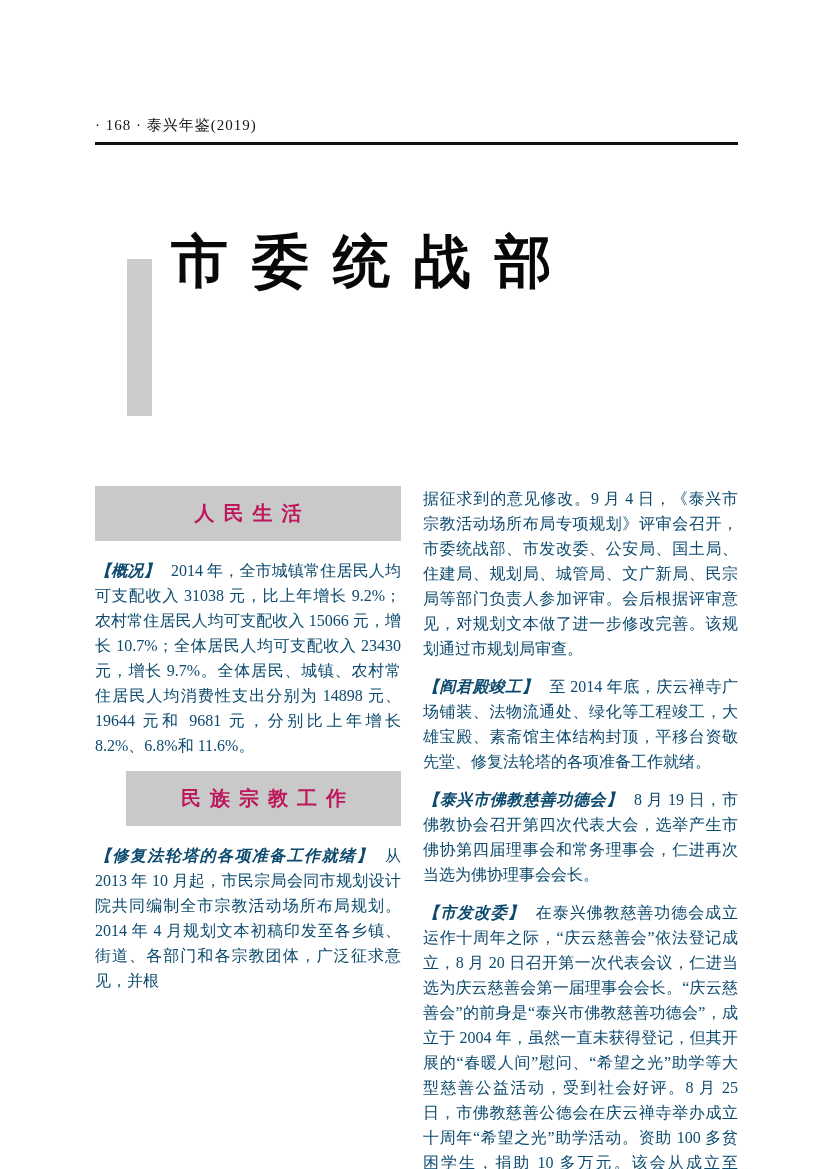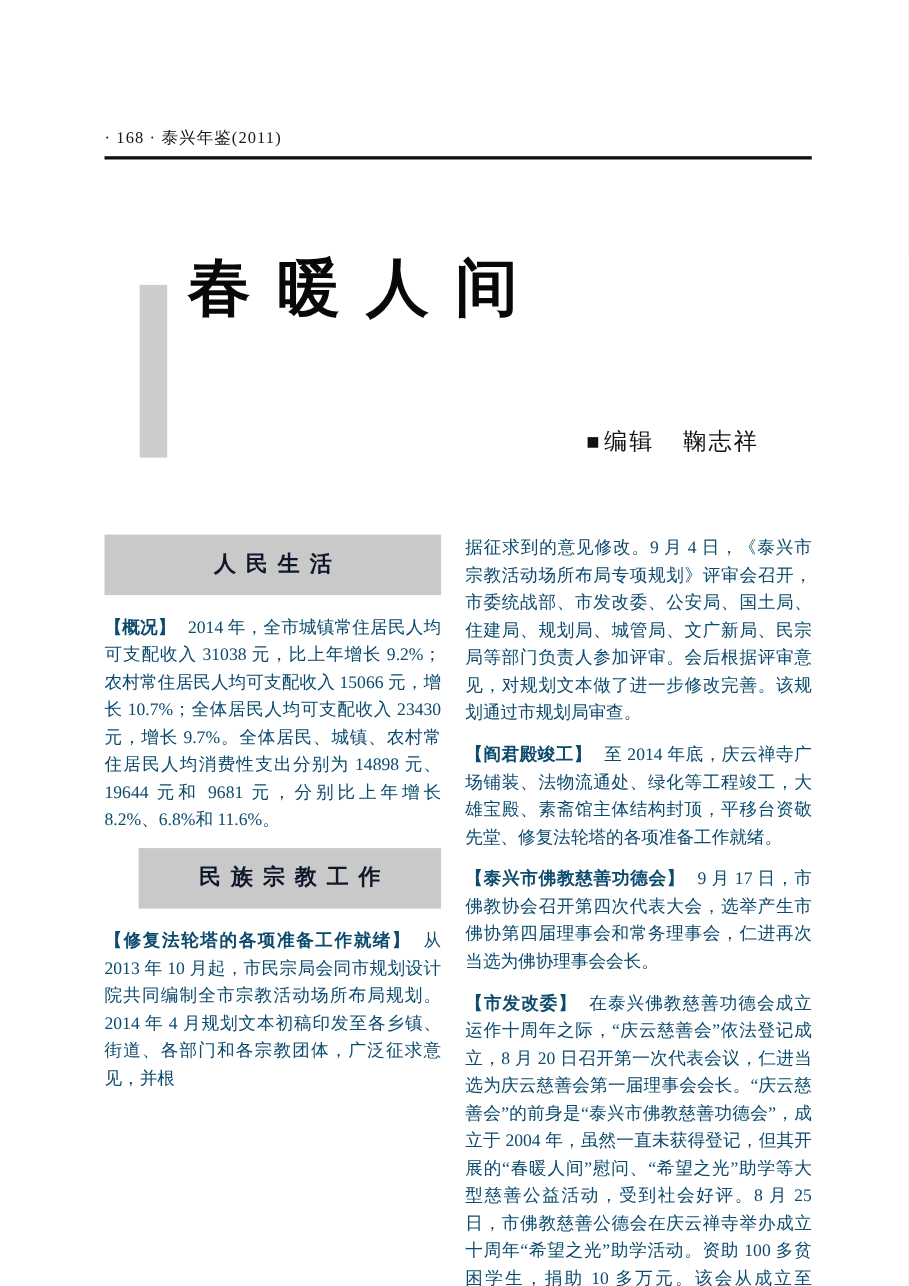--- a/index.html
+++ b/index.html
@@ -47,54 +47,52 @@
   }
   .col{flex:0 0 306px;width:306px;}
   .col.right{flex:1;}
   .section-heading{
     background:#c9c9c9;
     height:55px;line-height:55px;
     text-align:center;
     font-size:20px;font-weight:bold;
     letter-spacing:0.45em;text-indent:0.45em;
     font-family:"Liberation Sans","DejaVu Sans",sans-serif;
-    color:#0f172a;
+    color:#be185d;
     margin:0 0 17px 0;
   }
   .section-heading.second{margin-top:5px;margin-left:31px;}
   .para{
     margin:0 0 13px 0;
     font-size:16px;line-height:25px;
     text-align:justify;
     color:#0c4a6e;
   }
   .para:last-child{margin-bottom:0;}
   .para-label{
     font-weight:bold;
     font-family:"Liberation Sans","DejaVu Sans",sans-serif;
     margin-right:0.7em;
+    font-style:italic;
   }
 </style>
 </head>
 <body>
 
 <div class="page">
 
   <div class="running-header">
     <span>·  168  ·</span>
-    <span>泰兴年鉴(2011)</span>
+    <span>泰兴年鉴(2019)</span>
   </div>
   <div class="header-rule"></div>
 
   <div class="title-bar"></div>
-  <div class="chapter-title">春暖人间</div>
+  <div class="chapter-title">市委统战部</div>
 
-  <div class="editor-line">
-    <span class="sq">■</span><span>编辑</span><span class="ed-name">鞠志祥</span>
-  </div>
 
   <div class="columns">
 
     <div class="col left">
       <div class="section-heading">人民生活</div>
 
       <p class="para">
         <span class="para-label">【概况】</span><span>2014 年，全市城镇常住居民人均可支配收入 31038 元，比上年增长 9.2%；农村常住居民人均可支配收入 15066 元，增长 10.7%；全体居民人均可支配收入 23430 元，增长 9.7%。全体居民、城镇、农村常住居民人均消费性支出分别为 14898 元、19644 元和 9681 元，分别比上年增长 8.2%、6.8%和 11.6%。</span>
       </p>
 
@@ -109,21 +107,21 @@
     <div class="col right">
       <p class="para">
         <span>据征求到的意见修改。9 月 4 日，《泰兴市宗教活动场所布局专项规划》评审会召开，市委统战部、市发改委、公安局、国土局、住建局、规划局、城管局、文广新局、民宗局等部门负责人参加评审。会后根据评审意见，对规划文本做了进一步修改完善。该规划通过市规划局审查。</span>
       </p>
 
       <p class="para">
         <span class="para-label">【阎君殿竣工】</span><span>至 2014 年底，庆云禅寺广场铺装、法物流通处、绿化等工程竣工，大雄宝殿、素斋馆主体结构封顶，平移台资敬先堂、修复法轮塔的各项准备工作就绪。</span>
       </p>
 
       <p class="para">
-        <span class="para-label">【泰兴市佛教慈善功德会】</span><span>9 月 17 日，市佛教协会召开第四次代表大会，选举产生市佛协第四届理事会和常务理事会，仁进再次当选为佛协理事会会长。</span>
+        <span class="para-label">【泰兴市佛教慈善功德会】</span><span>8 月 19 日，市佛教协会召开第四次代表大会，选举产生市佛协第四届理事会和常务理事会，仁进再次当选为佛协理事会会长。</span>
       </p>
 
       <p class="para">
         <span class="para-label">【市发改委】</span><span>在泰兴佛教慈善功德会成立运作十周年之际，“庆云慈善会”依法登记成立，8 月 20 日召开第一次代表会议，仁进当选为庆云慈善会第一届理事会会长。“庆云慈善会”的前身是“泰兴市佛教慈善功德会”，成立于 2004 年，虽然一直未获得登记，但其开展的“春暖人间”慰问、“希望之光”助学等大型慈善公益活动，受到社会好评。8 月 25 日，市佛教慈善公德会在庆云禅寺举办成立十周年“希望之光”助学活动。资助 100 多贫困学生，捐助 10 多万元。该会从成立至 2014 年，共筹集 200 多万元，用于救助贫困学生和贫困家庭。</span>
       </p>
 
       <p class="para">
         <span class="para-label">【佛教文化研究】</span><span>2014 年，泰兴佛教文化研究室编纂</span>
       </p>
     </div>

